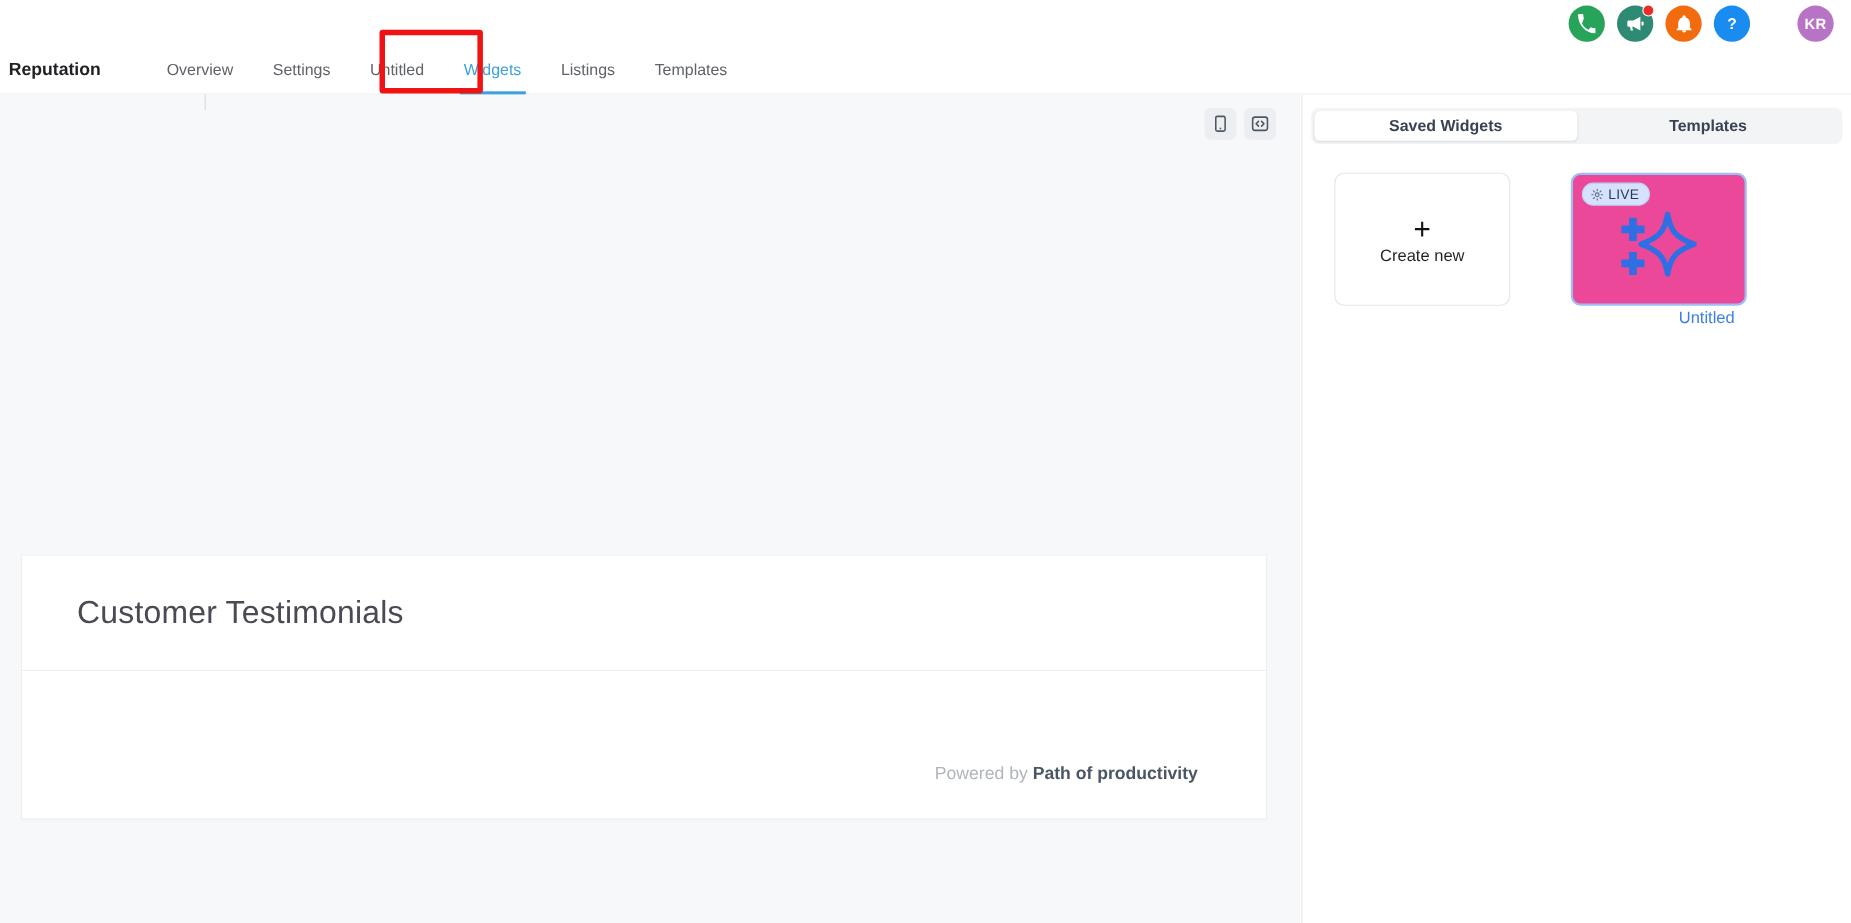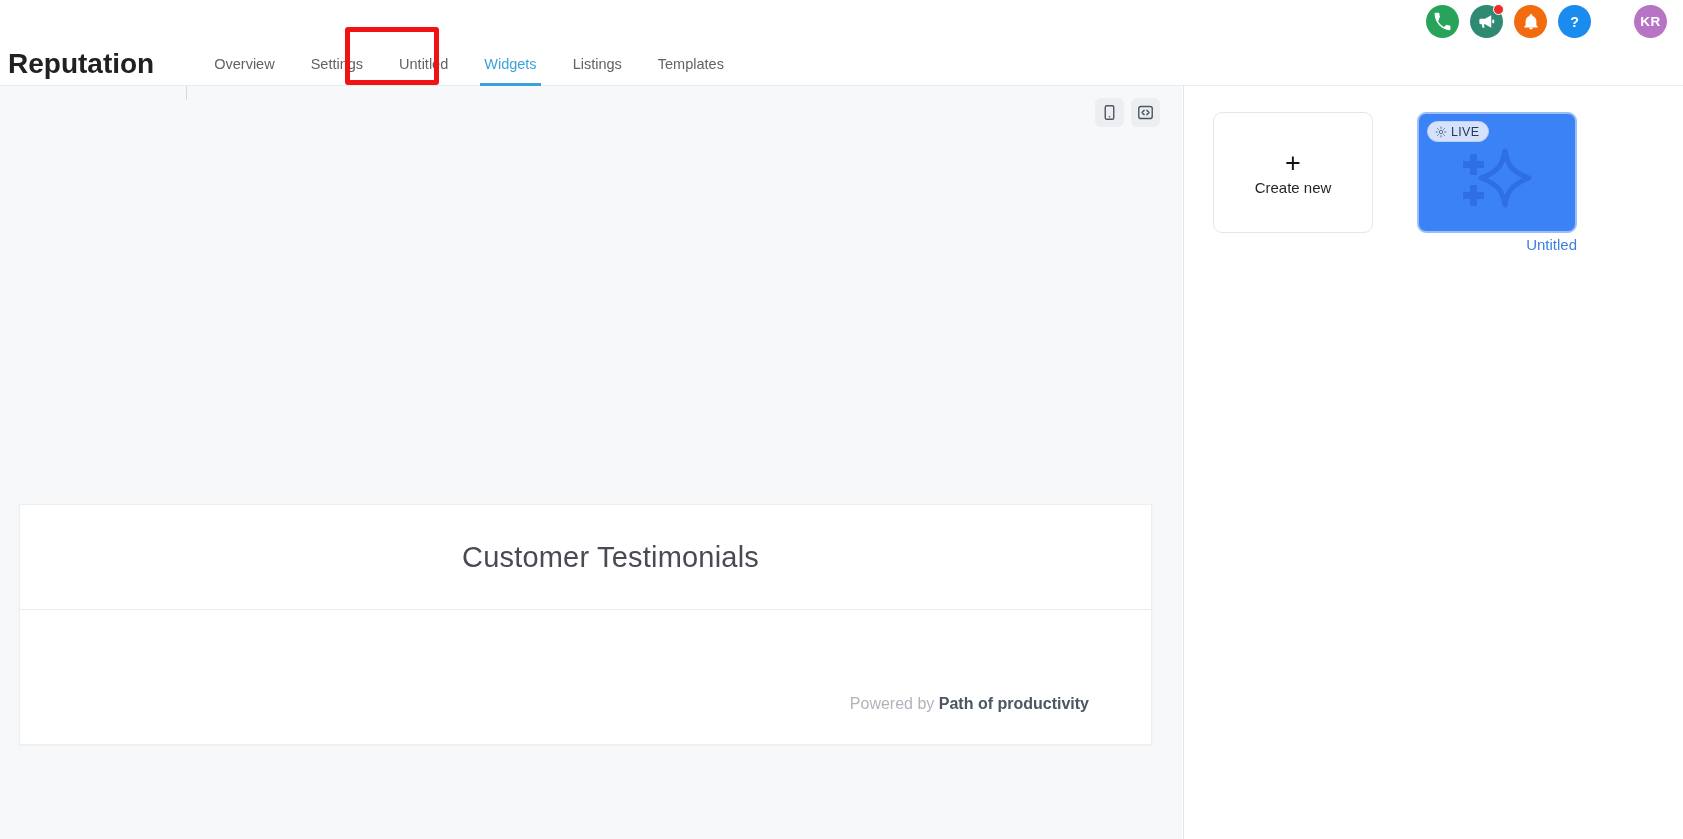--- a/index.html
+++ b/index.html
@@ -38,21 +38,21 @@
   }
 
   
   .appnav {
     position: absolute; top: 43px; left: 0; width: 1683px; height: 43px;
     background: #ffffff;
     display: flex; align-items: center;
     border-bottom: 1px solid #e9ecef;
   }
   .brand {
-    font-size: 28px; font-weight: 700; color: #202124;
+    font-size: 16px; font-weight: 700; color: #202124;
     margin-left: 8px; margin-right: 42px; white-space: nowrap;
   }
   .navlist { display: flex; align-items: center; height: 43px; }
   .navitem {
     position: relative;
     font-size: 14.5px; color: #5f6368;
     padding: 0 18px; height: 43px;
     display: flex; align-items: center;
     cursor: pointer; white-space: nowrap;
   }
@@ -96,21 +96,20 @@
     width: 1133px; height: 241px;
     background: #ffffff;
     border: 1px solid #eceef0;
     box-shadow: 0 1px 2px rgba(16,24,40,.04);
   }
   .widget-head {
     height: 105px;
     border-bottom: 1px solid #ededf0;
     display: flex; align-items: center;
     padding-left: 50px;
-    justify-content: center;
   }
   .widget-title {
     font-size: 29px; font-weight: 400; color: #4a4a55;
     letter-spacing: .2px;
   }
   .widget-body { position: relative; height: 134px; }
   .powered {
     position: absolute; right: 62px; bottom: 31px;
     font-size: 16px; color: #b0b4bb; white-space: nowrap;
   }
@@ -154,23 +153,23 @@
     align-items: center; justify-content: center;
     gap: 2px; cursor: pointer;
   }
   .plus-glyph { font-size: 27px; line-height: 1; color: #111318; font-weight: 400; }
   .create-label { font-size: 15px; color: #1f2328; }
 
   .tpl-card {
     position: relative;
     width: 160px; height: 121px;
     border: 2px solid #9cbdf5; border-radius: 9px;
-    background: #3b82f6;
-    display: flex; align-items: center; justify-content: center;
-    cursor: pointer; overflow: hidden;
+    background: #ec4899;
+    display: flex; align-items: center; justify-content: center;
+    cursor: pointer; overflow: hidden; margin-left: 11px;
   }
   .live-badge {
     position: absolute; left: 8px; top: 7px;
     height: 21px; border-radius: 11px;
     background: #d6e2fb; border: 1px solid #bdd0f7;
     display: flex; align-items: center; gap: 4px;
     padding: 0 9px 0 7px;
     font-size: 12.5px; color: #2a3a56; letter-spacing: .3px;
   }
   .live-badge svg { display: block; }
@@ -254,20 +253,24 @@
         <span>Powered by</span>
         <b>Path of productivity</b>
       </div>
     </div>
   </div>
 </div>
 <div class="stage-divider"></div>
 
 <div class="rightpanel">
 
+  <div class="segmented">
+    <div class="seg active">Saved Widgets</div>
+    <div class="seg">Templates</div>
+  </div>
 
   <div class="panel-grid">
 
     <div class="tile">
       <div class="create-card">
         <div class="plus-glyph">+</div>
         <div class="create-label">Create new</div>
       </div>
     </div>
 

